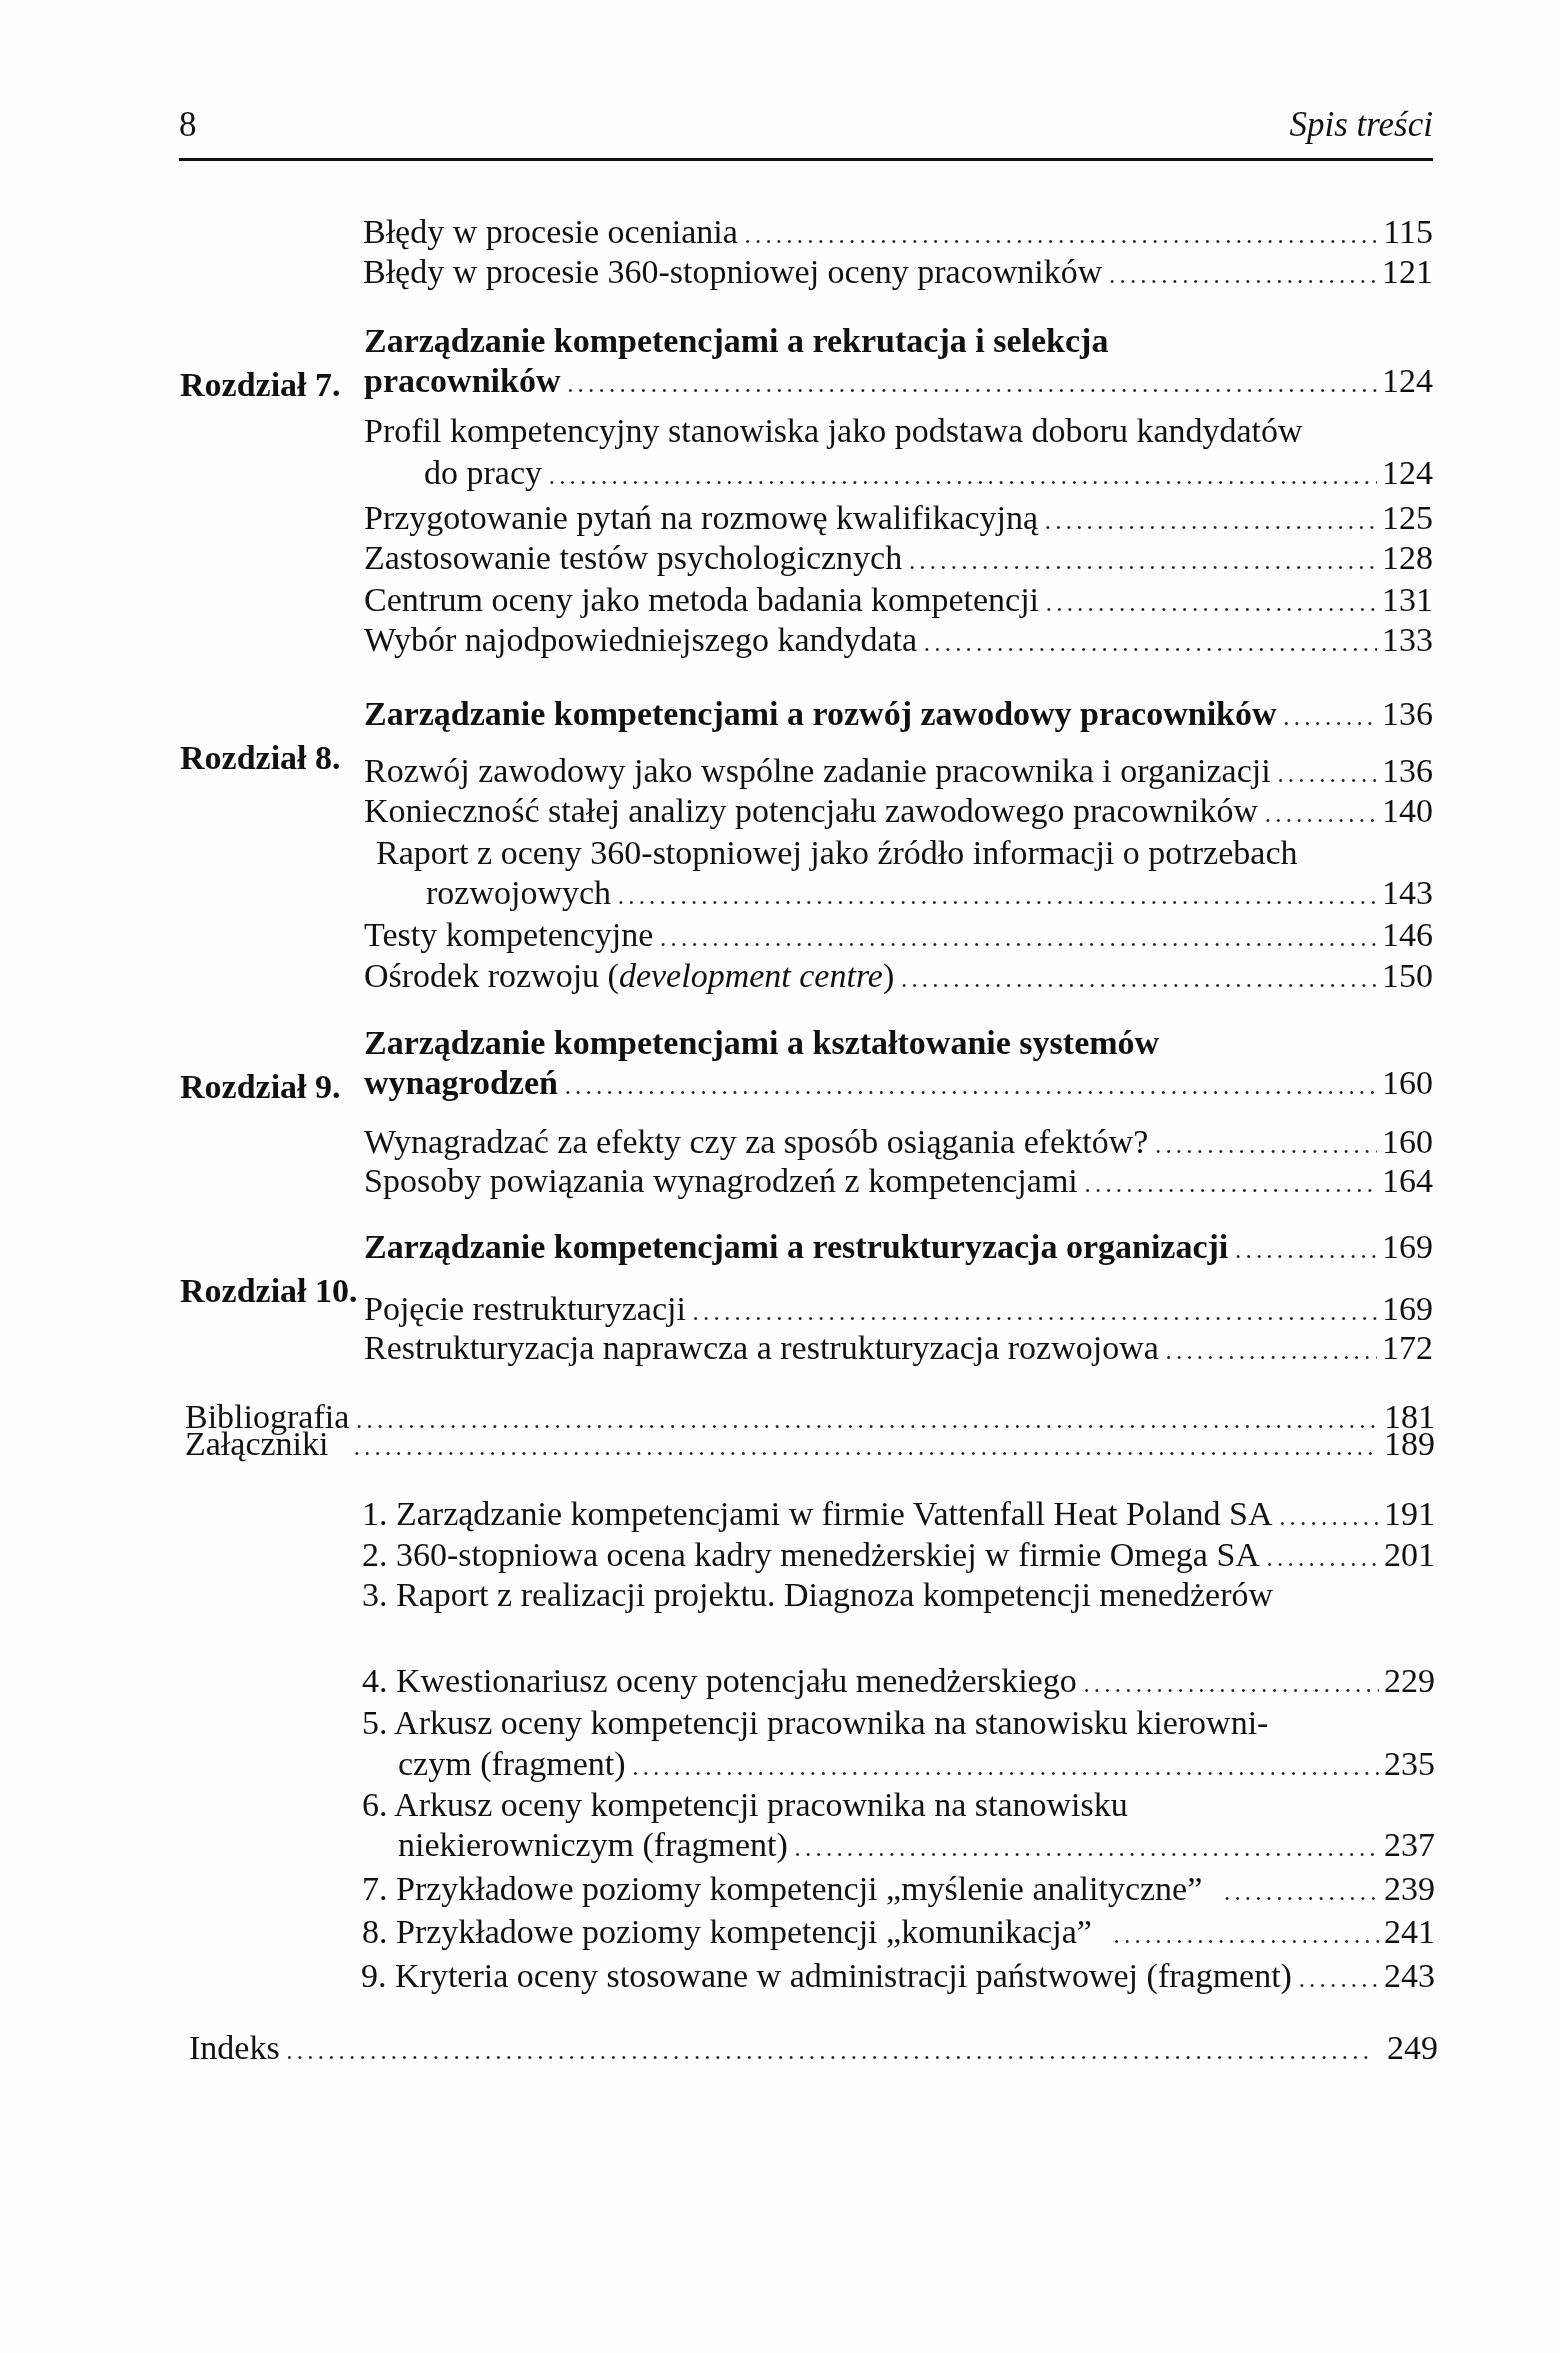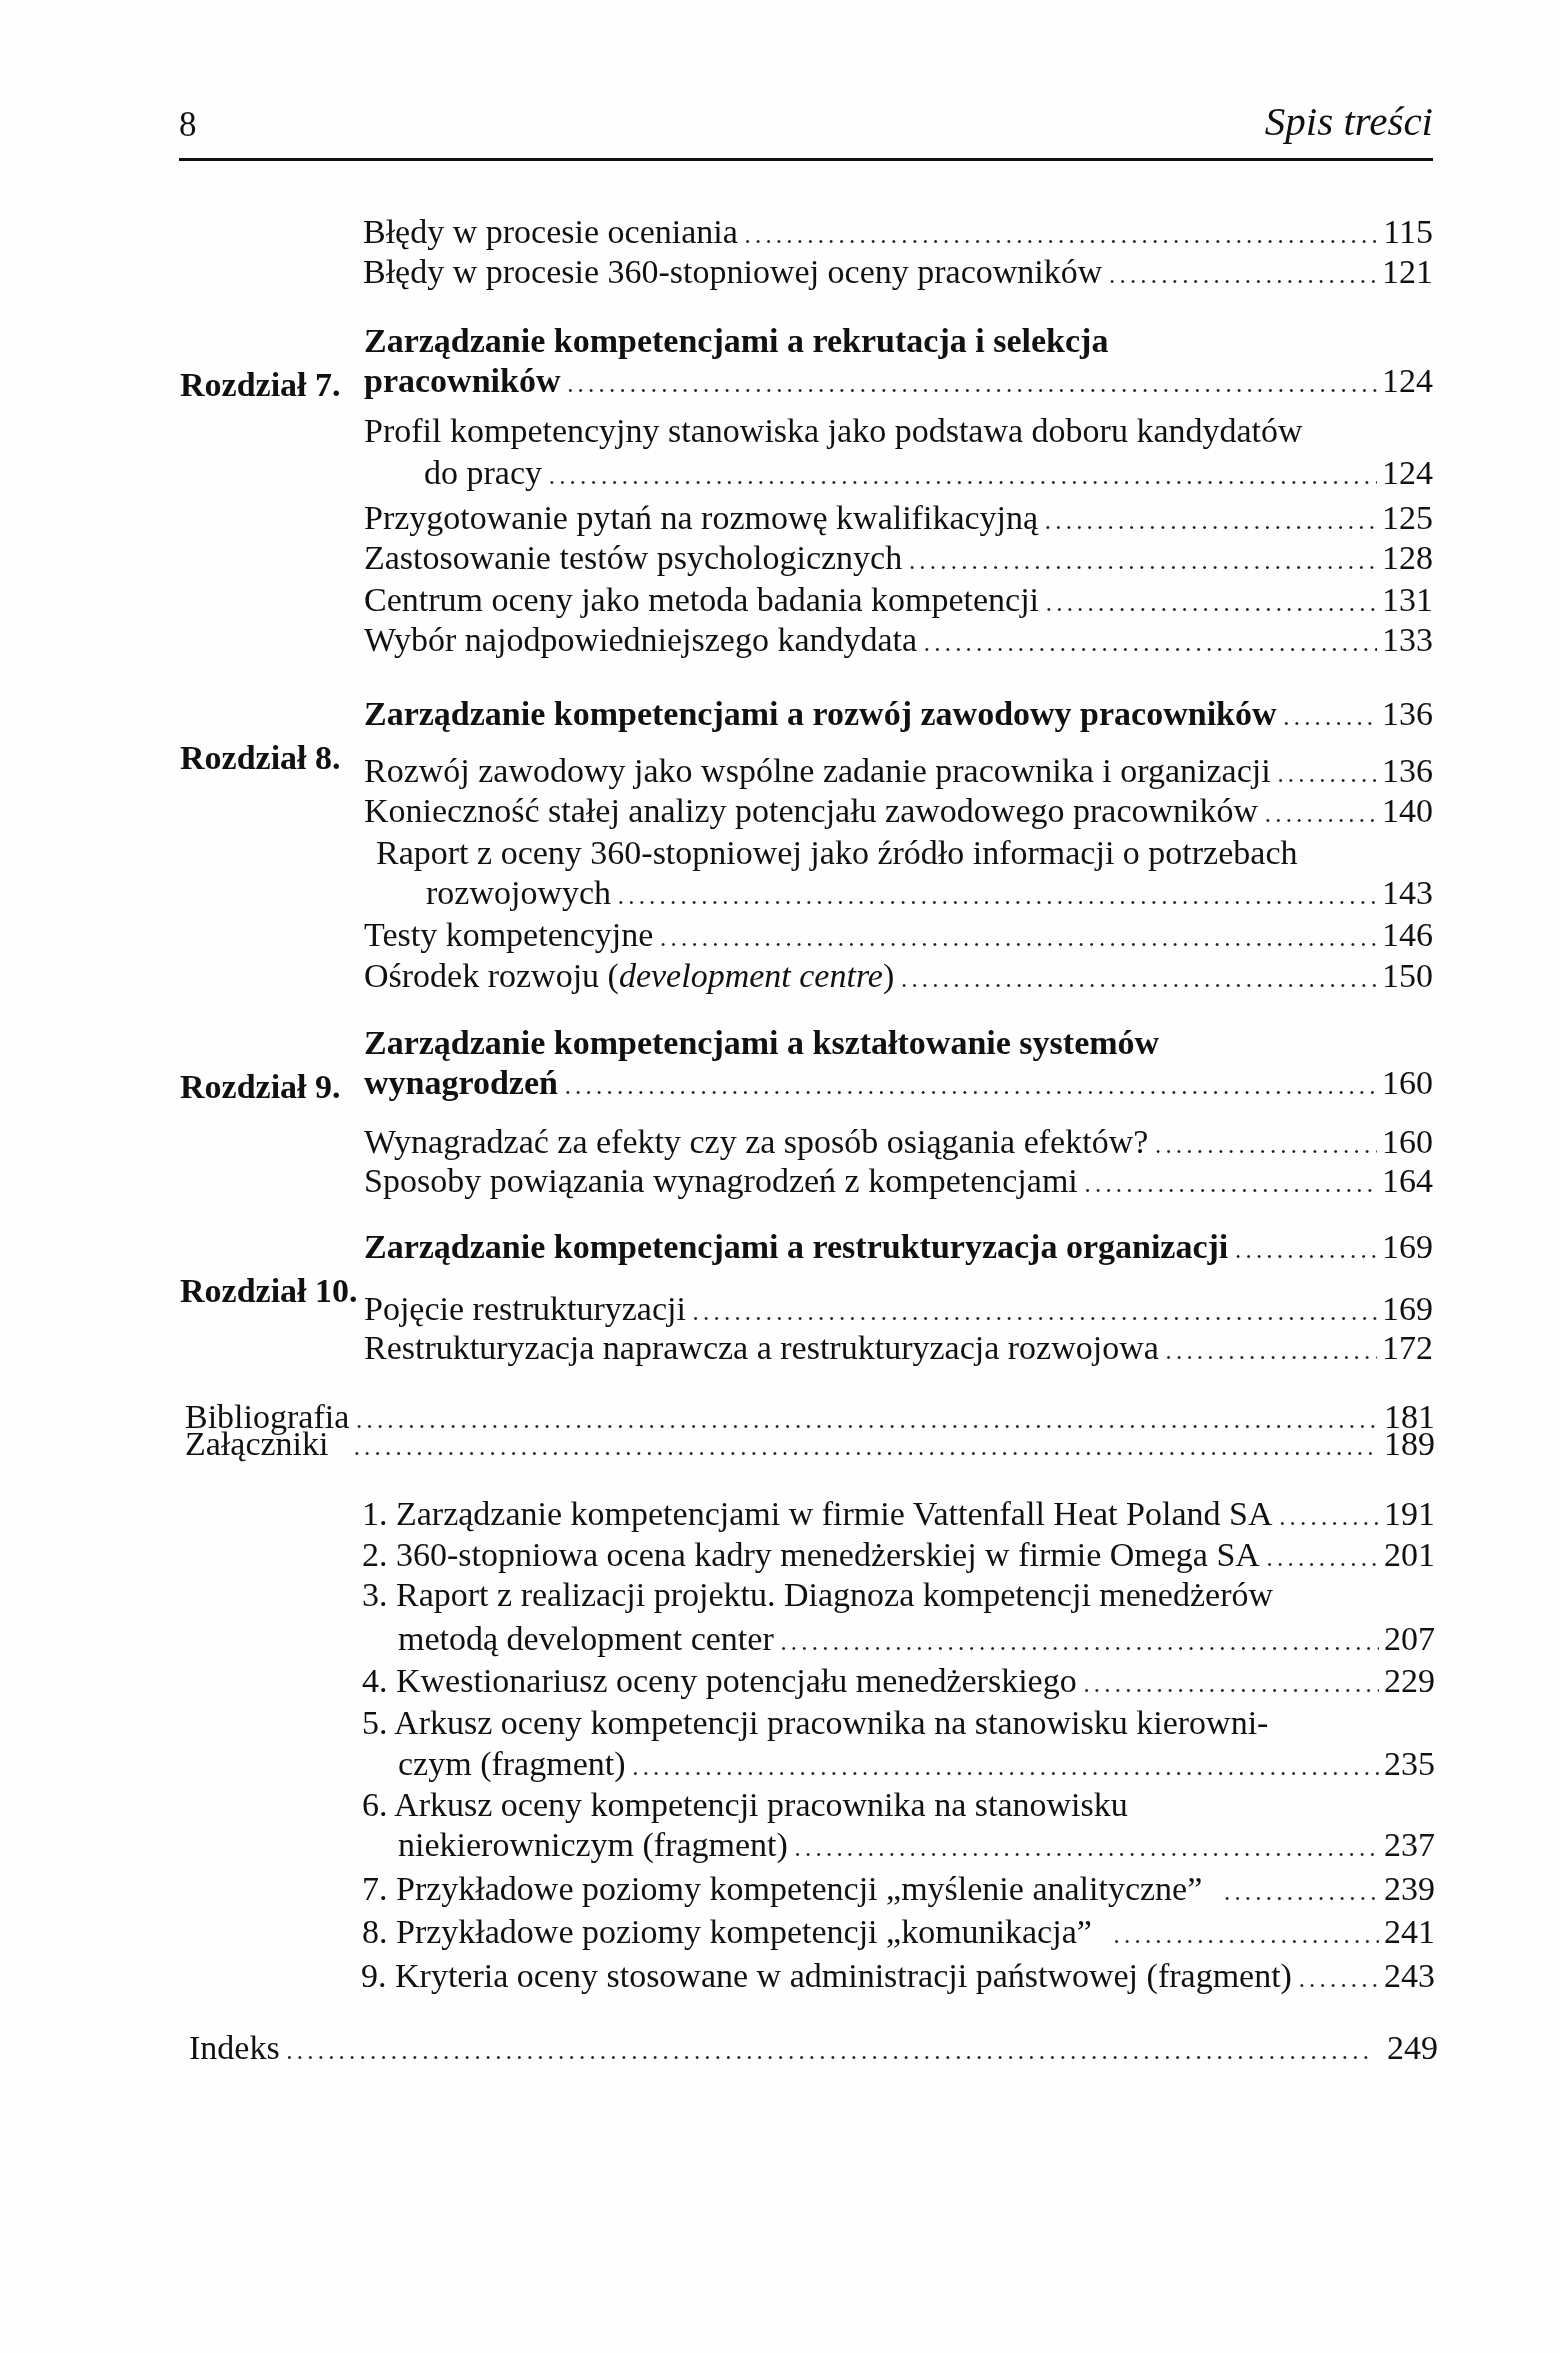--- a/index.html
+++ b/index.html
@@ -2,21 +2,21 @@
 <html style="font-size:13.5px"><head>
 <meta charset="utf-8">
 <style>
   html, body { margin: 0; padding: 0; background: #ffffff; }
   body { width: 1561px; height: 2354px; position: relative; overflow: hidden;
          font-family: "Liberation Serif", "DejaVu Serif", serif; color: #111; }
   .page { position: absolute; left: 0; top: 0; width: 1561px; height: 2354px; background: #fefefe; }
 
   .running-head { position: absolute; left: 179px; width: 1254px; top: 101px; height: 51px; }
   .folio { position: absolute; left: 0; bottom: 10px; font-size: 35px; line-height: 1; }
-  .head-title { position: absolute; right: 0; bottom: 10px; font-size: 41px; font-style: italic; line-height: 1; }
+  .head-title { position: absolute; right: 0; bottom: 10px; font-size: 35px; font-style: italic; line-height: 1; }
   .head-rule { position: absolute; left: 179px; width: 1254px; top: 158px; height: 3.4px; background: #111; }
 
   
   .line { position: absolute; height: 39px; display: flex; align-items: baseline;
           font-size: 34px; line-height: 39px; white-space: nowrap; }
   .line .txt { flex: 0 0 auto; }
   .line .leader { flex: 1 1 auto; overflow: hidden; margin: 0 5px 0 6.7px; letter-spacing: 4.2px;
                   font-size: 25px; color: #222; }
   .line .leader::before { content: "........................................................................................................................................................................................................................"; }
   .line .pg { flex: 0 0 auto; }
@@ -174,25 +174,20 @@
     <span class="pg">191</span>
   </div>
   <div class="line" style="left:362px; right:126px; top:1535px;">
     <span class="txt">2. 360-stopniowa ocena kadry menedżerskiej w firmie Omega SA</span>
     <span class="leader"></span>
     <span class="pg">201</span>
   </div>
   <div class="line" style="left:362px; right:134px; top:1575px;">
     <span class="txt">3. Raport z realizacji projektu. Diagnoza kompetencji menedżerów</span>
   </div>
-  <div class="line" style="left:398px; right:126px; top:1619px;">
-    <span class="txt">metodą development center</span>
-    <span class="leader"></span>
-    <span class="pg">207</span>
-  </div>
   <div class="line" style="left:362px; right:126px; top:1661px;">
     <span class="txt">4. Kwestionariusz oceny potencjału menedżerskiego</span>
     <span class="leader"></span>
     <span class="pg">229</span>
   </div>
   <div class="line" style="left:362px; right:126px; top:1703px;">
     <span class="txt">5. Arkusz oceny kompetencji pracownika na stanowisku kierowni-</span>
   </div>
   <div class="line" style="left:398px; right:126px; top:1744px;">
     <span class="txt">czym (fragment)</span>

